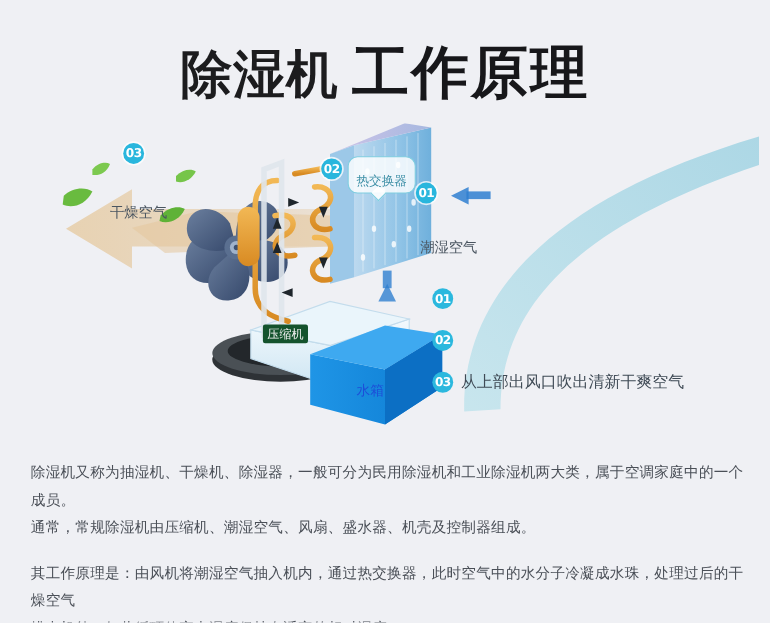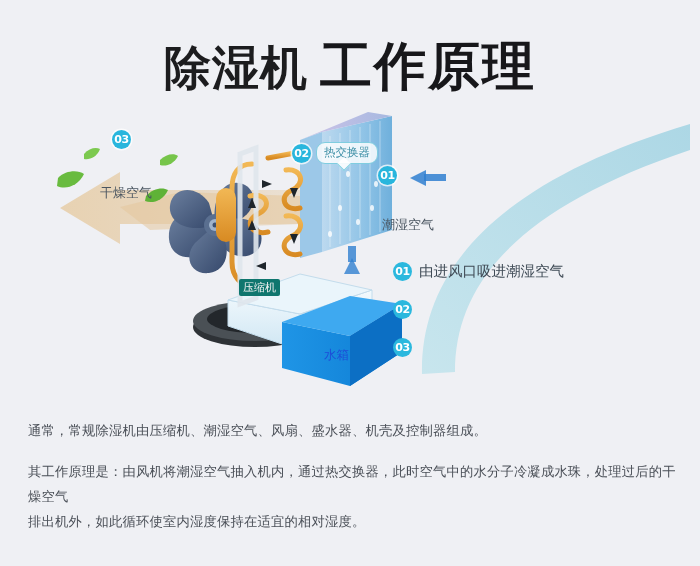--- a/index.html
+++ b/index.html
@@ -76,43 +76,44 @@
     color: #4a5560;
     white-space: nowrap;
   }
   .callout {
     position: absolute;
     border: 1.3px solid #7fcde0;
     border-radius: 9px;
     background: rgba(255,255,255,0.82);
     color: #3d8fa6;
     font-size: 11.5px;
-    padding: 2px 7px 3px 7px;
+    padding: 14px 7px 3px 7px;
     white-space: nowrap;
   }
   .callout:after {
     content: "";
     position: absolute;
     left: 22px;
     bottom: -6px;
     width: 9px;
     height: 9px;
     background: rgba(255,255,255,0.9);
     border-right: 1.3px solid #7fcde0;
     border-bottom: 1.3px solid #7fcde0;
     transform: rotate(45deg);
   }
   .tag-dark {
     position: absolute;
     font-size: 11px;
     color: #f2f2f2;
-    background: #0f766e;
+    background: #14532d;
     border-radius: 2px;
     padding: 1px 4px;
     white-space: nowrap;
+    margin-top: 16px;
   }
   .tag-white {
     position: absolute;
     font-size: 12.5px;
     color: #1d4ed8;
     white-space: nowrap;
   }
 
   
   .legend {
@@ -312,30 +313,31 @@
     <div class="badge" style="left:378px; top:54px;">01</div>
     <div class="diag-label" style="left:382px; top:104px;text-align:center;">潮湿空气</div>
 
     <div class="tag-dark" style="left:239px; top:167px;">压缩机</div>
     <div class="tag-white" style="left:324px; top:235px;">水箱</div>
   </div>
 
   <div class="legend">
     <div class="legend-row">
       <div class="legend-badge">01</div>
-      <div class="legend-text">由进风口吸进潮湿空气</div>
     </div>
     <div class="legend-row">
       <div class="legend-badge">02</div>
     </div>
     <div class="legend-row">
       <div class="legend-badge">03</div>
+      <div class="legend-text">从上部出风口吹出清新干爽空气</div>
     </div>
   </div>
 
   <div class="copy">
+    <p>除湿机又称为抽湿机、干燥机、除湿器，一般可分为民用除湿机和工业除湿机两大类，属于空调家庭中的一个成员。</p>
     <p>通常，常规除湿机由压缩机、潮湿空气、风扇、盛水器、机壳及控制器组成。</p>
     <div class="gap"></div>
     <p>其工作原理是：由风机将潮湿空气抽入机内，通过热交换器，此时空气中的水分子冷凝成水珠，处理过后的干燥空气</p>
     <p>排出机外，如此循环使室内湿度保持在适宜的相对湿度。</p>
   </div>
 
 </div>
 
 </body></html>

